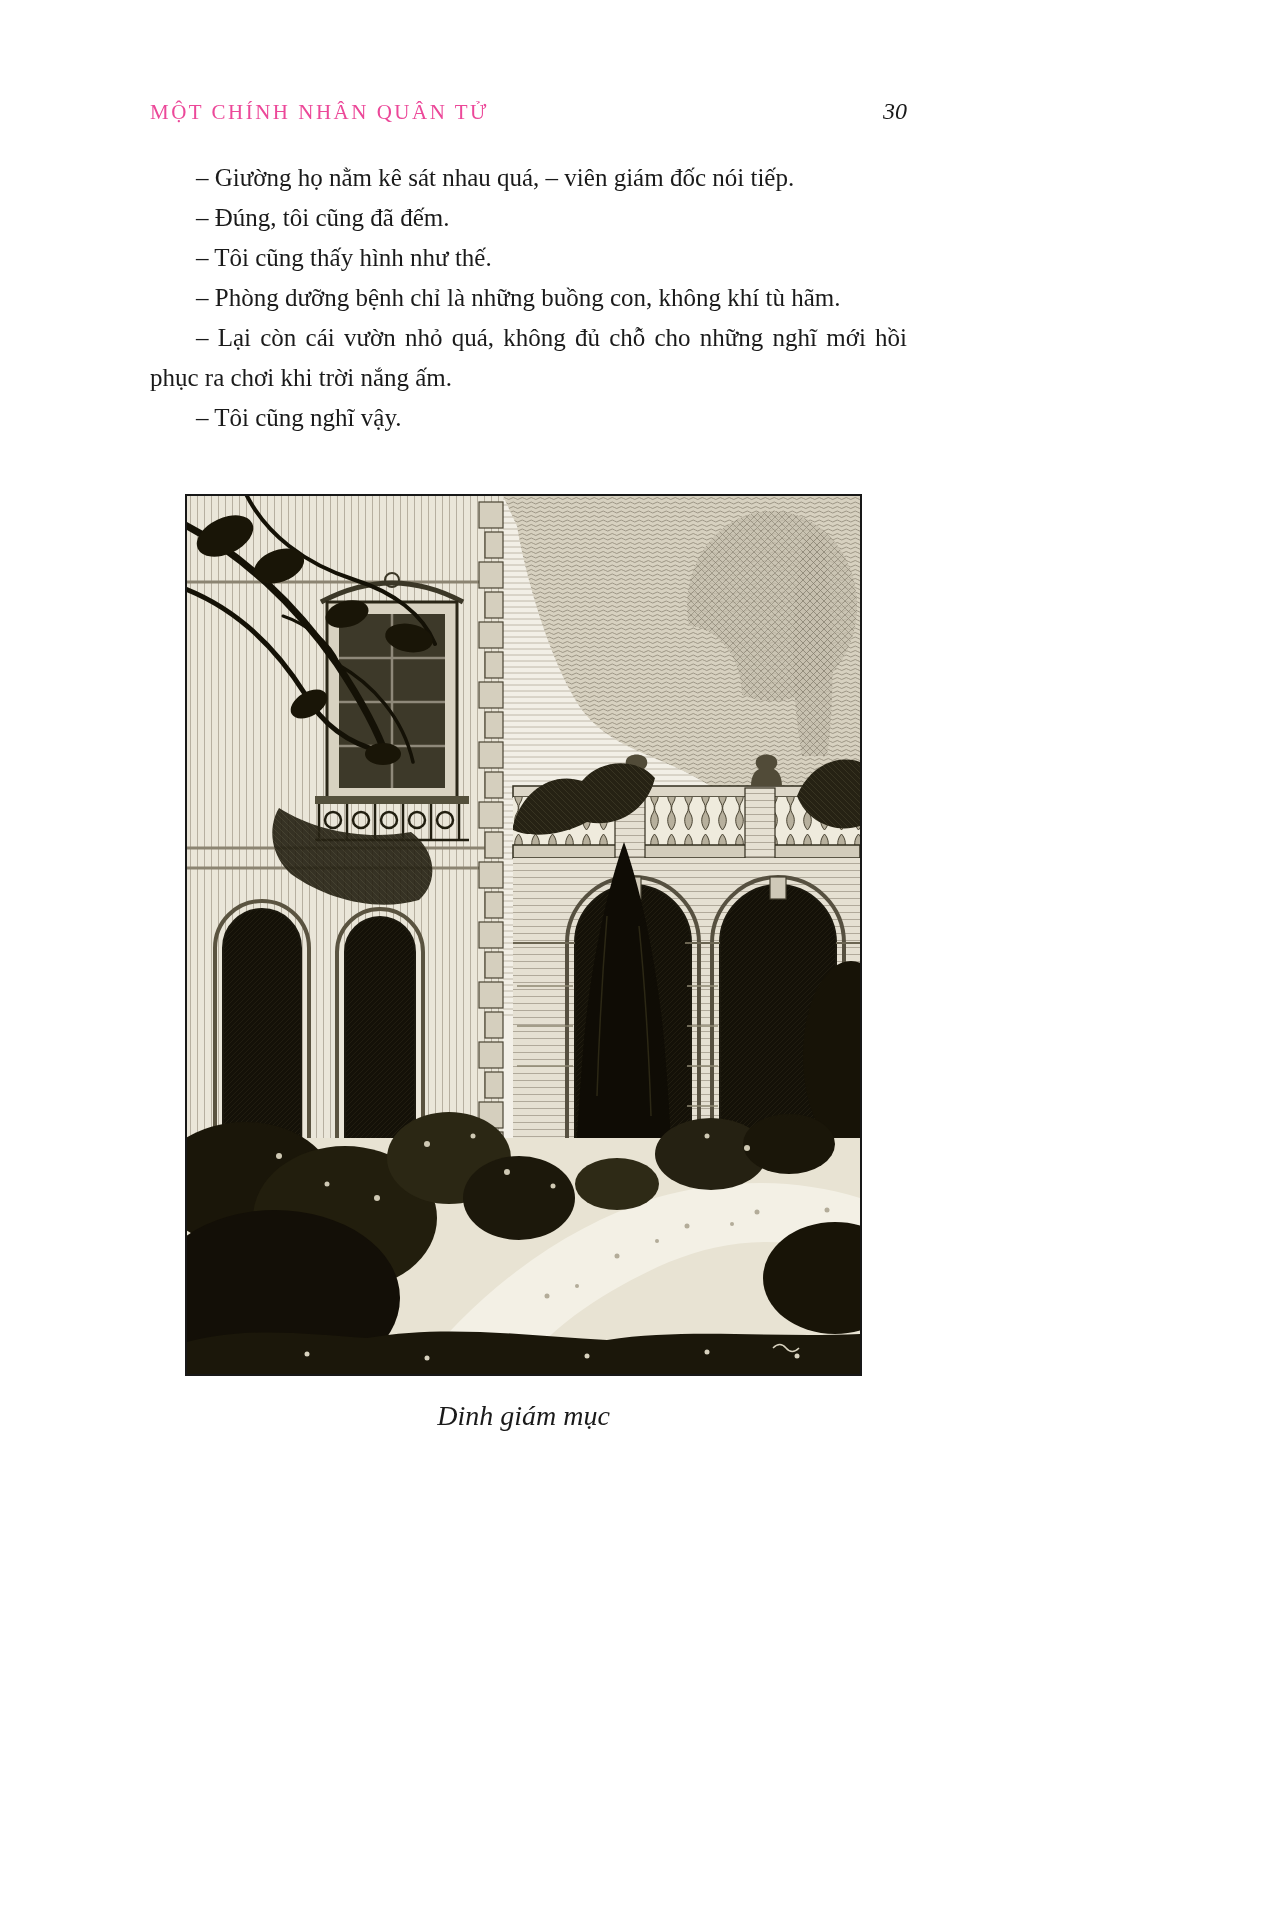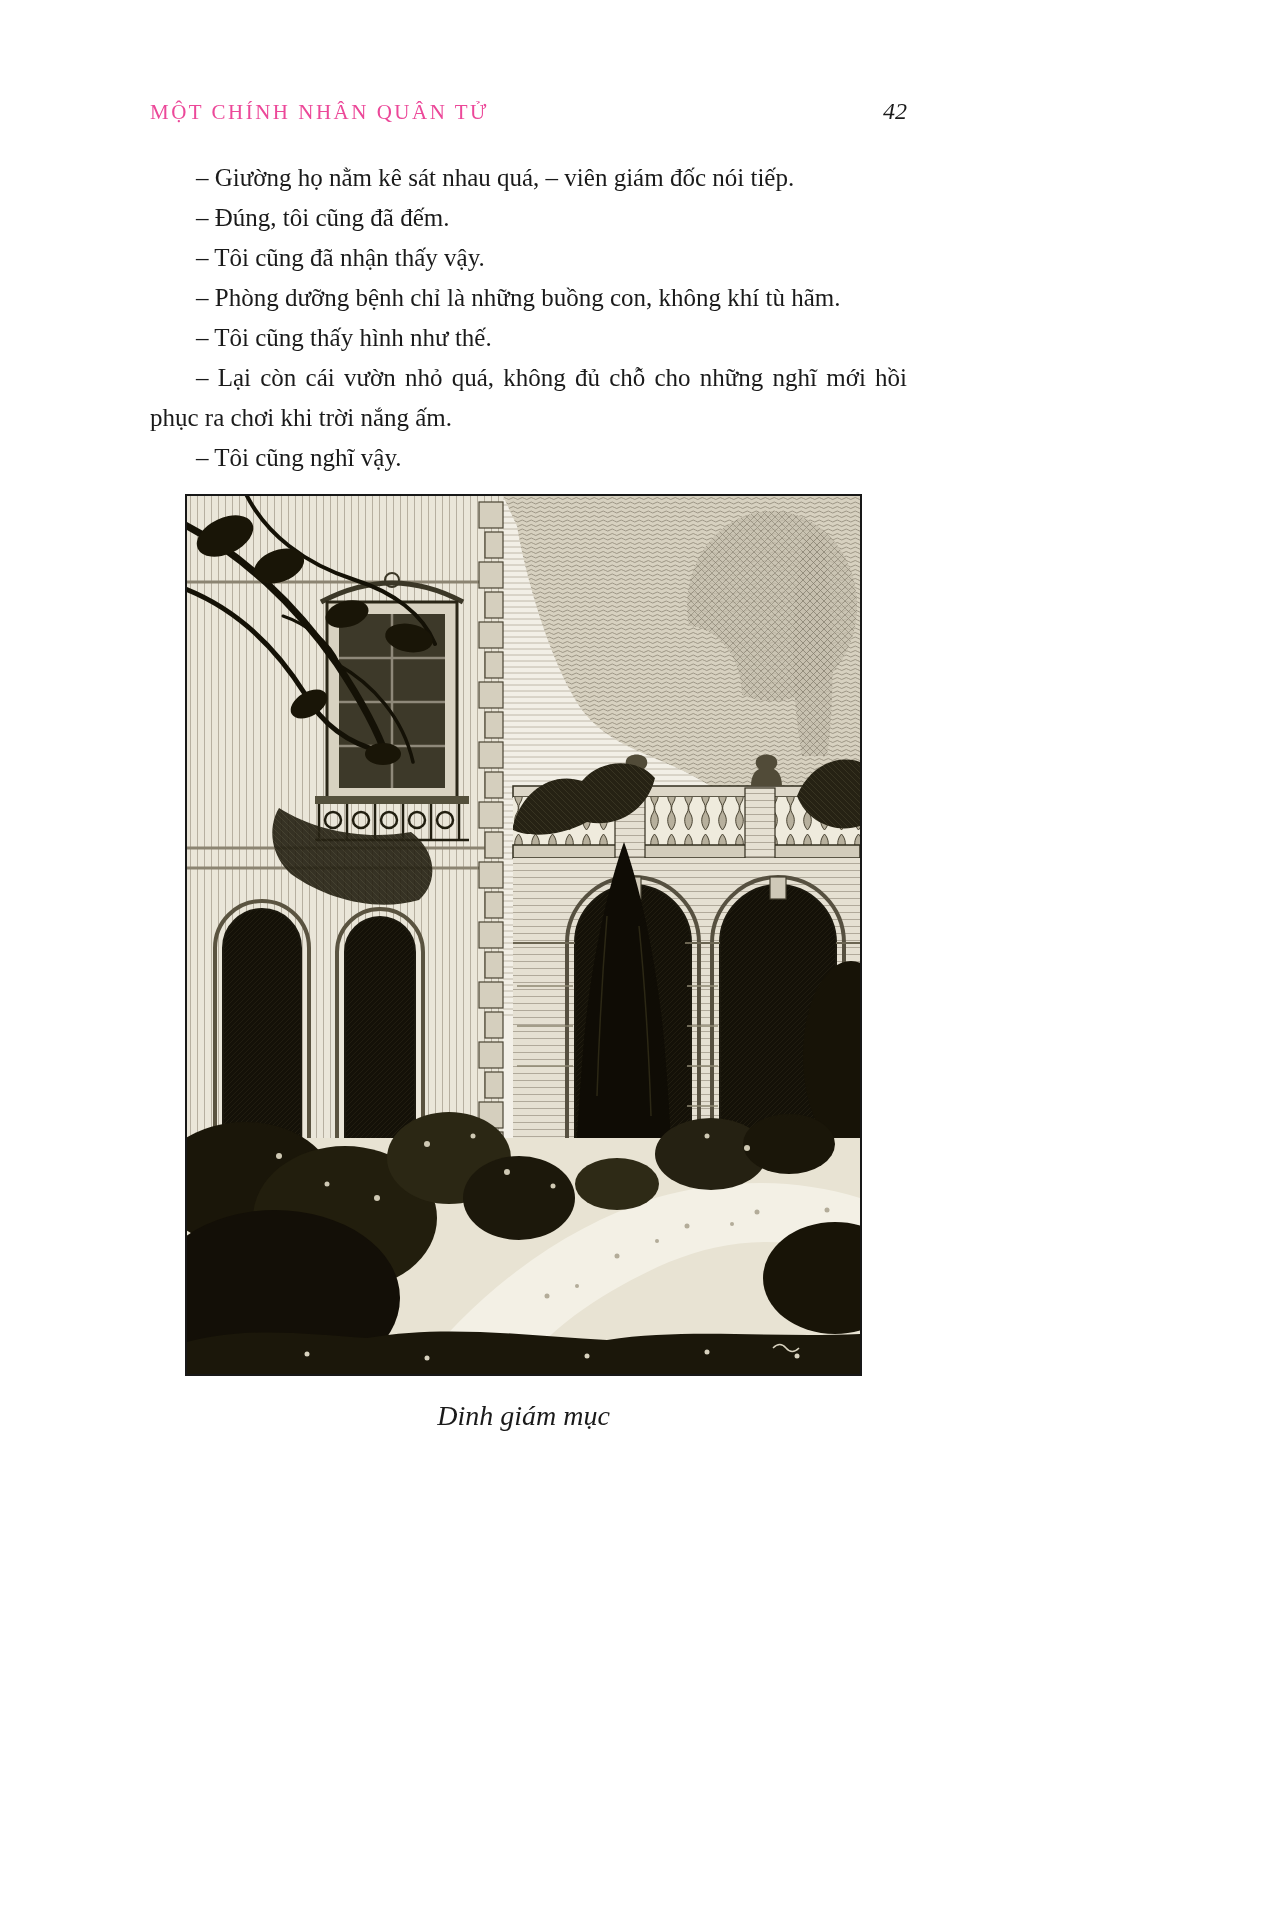--- a/index.html
+++ b/index.html
@@ -68,29 +68,28 @@
     color: #1a1a1a;
   }
 </style>
 </head>
 <body>
 
 <div class="page">
 
   <header class="running-header">
     <span class="header-title">MỘT CHÍNH NHÂN QUÂN TỬ</span>
-    <span class="page-number">42</span>
+    <span class="page-number">30</span>
   </header>
 
   <main class="text-block">
     <p>– Giường họ nằm kê sát nhau quá, – viên giám đốc nói tiếp.</p>
     <p>– Đúng, tôi cũng đã đếm.</p>
-    <p>– Tôi cũng đã nhận thấy vậy.</p>
+    <p>– Tôi cũng thấy hình như thế.</p>
     <p>– Phòng dưỡng bệnh chỉ là những buồng con, không khí tù hãm.</p>
-    <p>– Tôi cũng thấy hình như thế.</p>
     <p>– Lại còn cái vườn nhỏ quá, không đủ chỗ cho những nghĩ mới hồi phục ra chơi khi trời nắng ấm.</p>
     <p>– Tôi cũng nghĩ vậy.</p>
   </main>
 
   <figure>
     <div class="engraving">
       <svg width="673" height="878" viewBox="0 0 673 878" xmlns="http://www.w3.org/2000/svg">
         <defs>
           <pattern id="skyH" width="6" height="6" patternUnits="userSpaceOnUse">
             <rect width="6" height="6" fill="#f2efe6"></rect>

